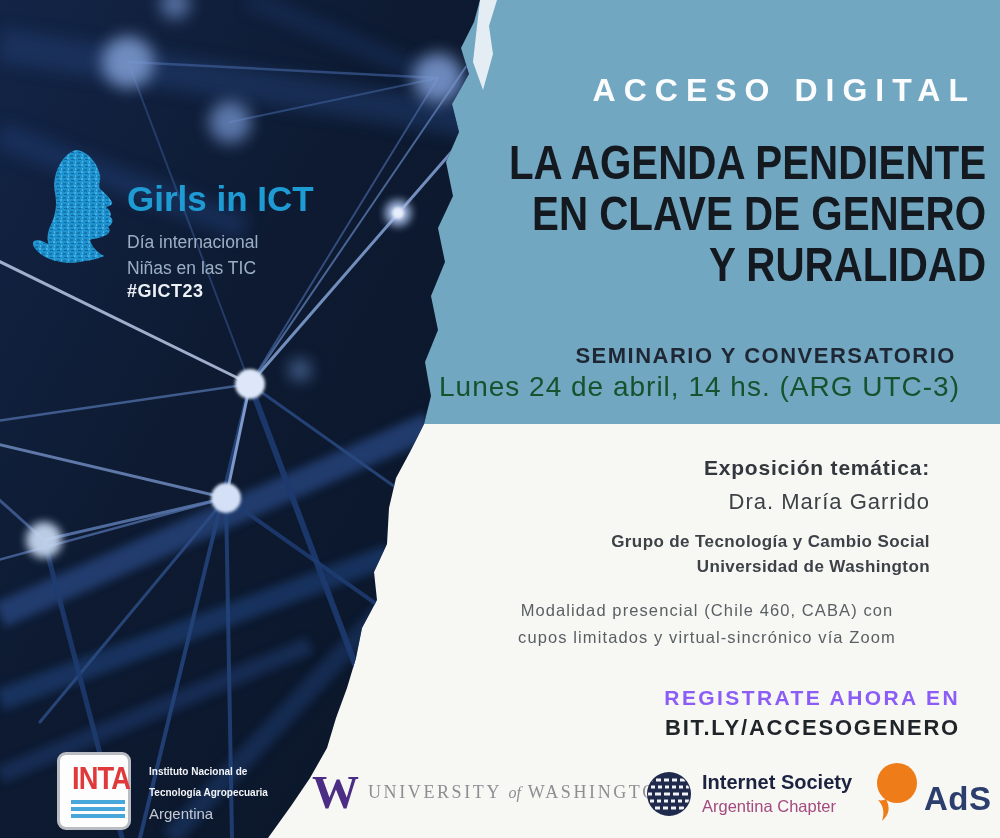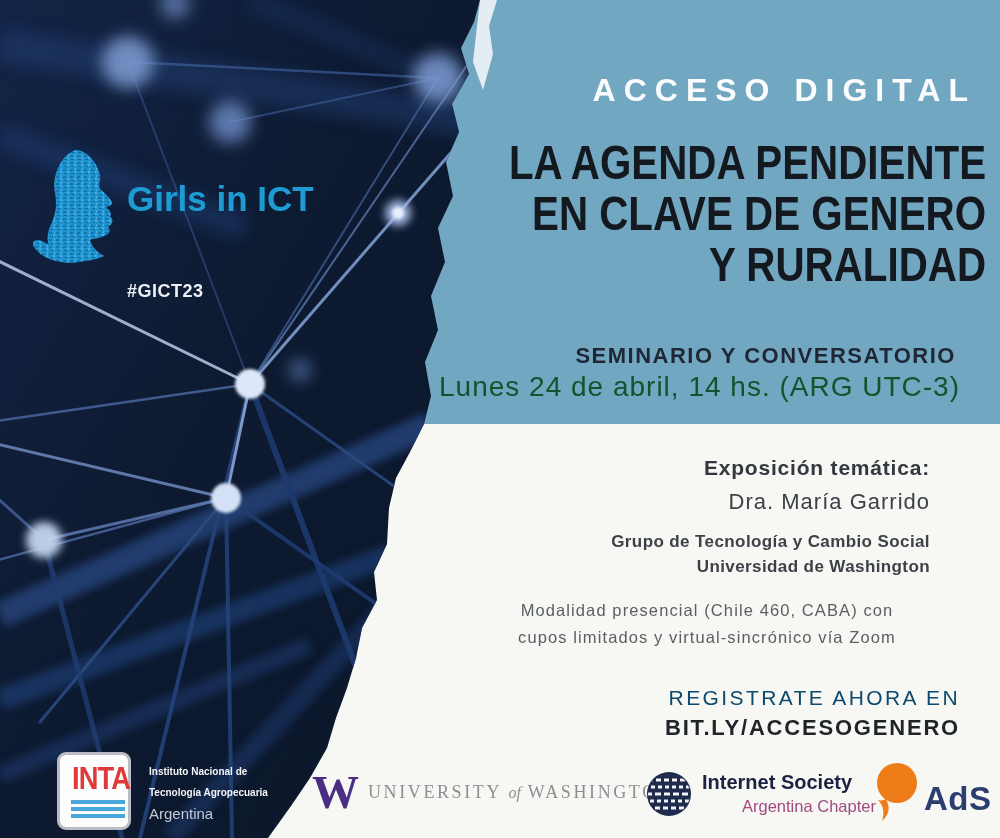--- a/index.html
+++ b/index.html
@@ -31,21 +31,21 @@
   }
   .expo{position:absolute;top:456px;right:70px;text-align:right;}
   .expo .heading{font-size:21px;font-weight:700;color:#33383e;letter-spacing:.8px;margin-bottom:9px;}
   .expo .speaker{font-size:22px;color:#3c4147;letter-spacing:1px;margin-bottom:14px;}
   .expo .aff{font-size:17px;font-weight:700;color:#3d4248;letter-spacing:.4px;line-height:25px;}
   .modality{
     position:absolute;top:597px;left:452px;right:38px;text-align:center;
     color:#5a5f63;font-size:16.5px;letter-spacing:1.1px;line-height:27px;
   }
   .register{position:absolute;top:686px;right:40px;text-align:right;}
-  .register .r1{font-size:21px;font-weight:400;color:#0c4a6e;letter-spacing:2.4px;margin-bottom:5px;}
+  .register .r1{font-size:21px;font-weight:700;color:#8b5cf6;letter-spacing:2.4px;margin-bottom:5px;}
   .register .r2{font-size:22px;font-weight:700;color:#1f2429;letter-spacing:1.8px;}
 
   
   .girls-title{position:absolute;left:127px;top:179px;font-size:35px;font-weight:700;color:#1f9bd4;white-space:nowrap;}
   .girls-sub{position:absolute;left:127px;top:230px;font-size:17.5px;color:#9cb0c5;line-height:25.5px;white-space:nowrap;}
   .girls-tag{position:absolute;left:127px;top:281px;font-size:18px;font-weight:700;color:#edf1f6;letter-spacing:.5px;}
 
   
   .inta-box{
     position:absolute;left:57px;top:752px;width:74px;height:78px;background:#fdfdfd;
@@ -62,21 +62,21 @@
   .inta-text .c{font-size:15px;color:#c3c9d4;line-height:21px;}
 
   
   .uw{position:absolute;left:312px;top:770px;display:flex;align-items:center;}
   .uw-w{font-family:"Liberation Serif",serif;font-size:47px;font-weight:700;color:#4b2e83;line-height:44px;}
   .uw-word{font-family:"Liberation Serif",serif;font-size:18px;color:#8e8e93;letter-spacing:2.6px;margin-left:9px;white-space:nowrap;}
   .uw-word .of{font-style:italic;font-size:16px;letter-spacing:0;text-transform:none;}
   .isoc{position:absolute;left:646px;top:771px;display:flex;}
   .isoc-text{margin-left:10px;}
   .isoc-name{font-size:20px;font-weight:700;color:#1b2340;white-space:nowrap;}
-  .isoc-chap{font-size:16.5px;color:#a34a7f;margin-top:3px;white-space:nowrap;margin-left:40px;}
+  .isoc-chap{font-size:16.5px;color:#a34a7f;margin-top:3px;white-space:nowrap;}
   .ads{position:absolute;left:872px;top:760px;display:flex;align-items:flex-start;}
   .ads-label{font-size:33px;font-weight:700;color:#2b3e6d;margin:20px 0 0 4px;letter-spacing:.5px;}
 </style>
 </head>
 <body>
 
 <div class="canvas">
 
   <div class="blue-band"></div>
 
@@ -159,20 +159,24 @@
 
     <path d="M480,0 L497,0 L489,26 L493,54 L483,90 L473,62 L477,26 Z" fill="#ffffff" opacity=".8"></path>
 
     <g>
       <path fill="url(#mosaic)" d="M77,150 C88,152 97,162 100,175 C101,181 98,185 100,189 C104,192 110,198 112,202 C113,205 109,206 106,207 C110,210 112,214 110,217 C114,219 113,224 108,227 C111,230 110,234 104,236 C99,239 93,238 90,240 C92,247 97,252 104,256 C96,260 84,262 74,261 C62,260 52,254 49,246 C46,238 48,230 52,222 C56,213 57,203 55,193 C53,183 55,172 60,164 C65,156 70,151 77,150 Z"></path>
       <path fill="url(#mosaic)" d="M52,246 C45,243 39,238 34,241 C31,244 35,250 42,255 C52,262 70,265 84,261 C72,259 60,254 52,246 Z"></path>
     </g>
   </svg>
 
   <div class="girls-title">Girls in ICT</div>
+  <div class="girls-sub">
+    <div>Día internacional</div>
+    <div>Niñas en las TIC</div>
+  </div>
   <div class="girls-tag">#GICT23</div>
 
   <div class="kicker">ACCESO DIGITAL</div>
   <div class="big-title">
     <span class="line">LA AGENDA PENDIENTE</span>
     <span class="line">EN CLAVE DE GENERO</span>
     <span class="line">Y RURALIDAD</span>
   </div>
   <div class="event-type">SEMINARIO Y CONVERSATORIO</div>
   <div class="event-date">Lunes 24 de abril, 14 hs. (ARG UTC-3)</div>

